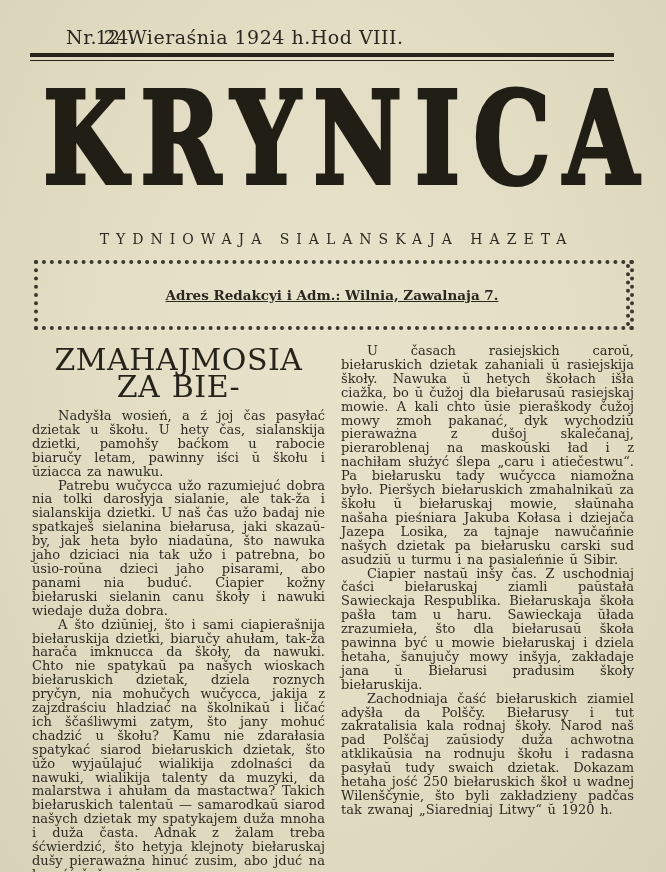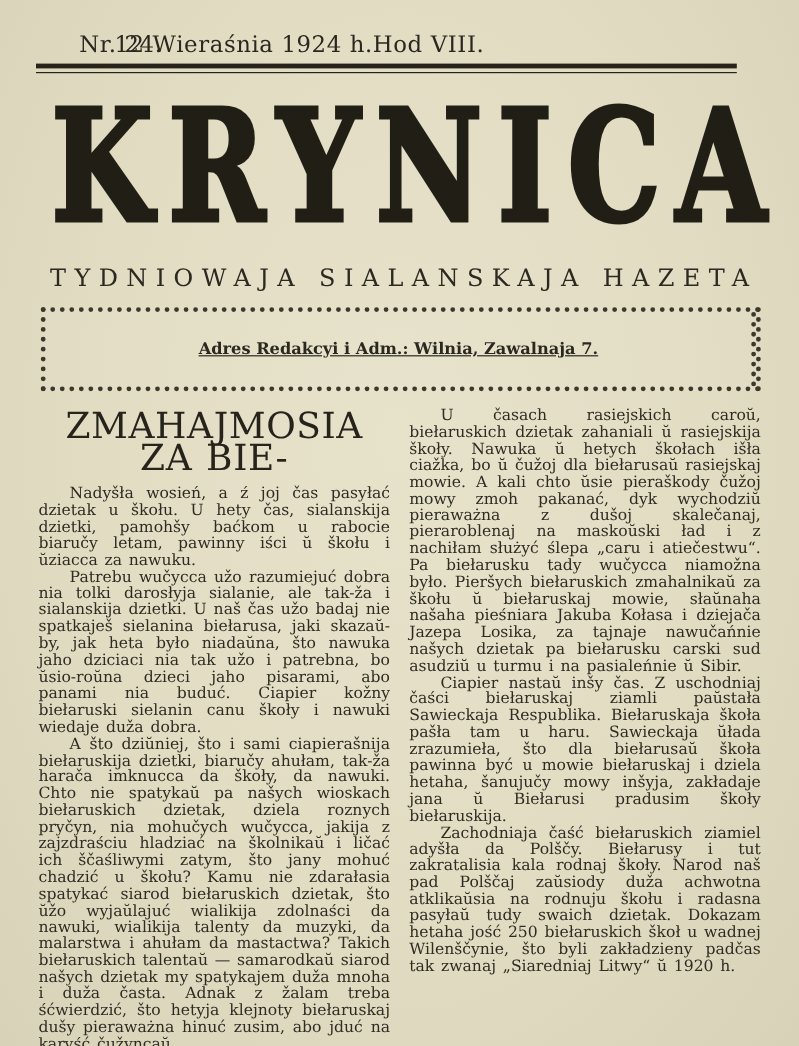--- a/index.html
+++ b/index.html
@@ -30,23 +30,23 @@
     text-align:center;
     font-size:97px;line-height:108px;height:108px;
     font-weight:bold;color:#211e16;
     letter-spacing:13px;padding-left:13px;
     transform:scaleY(1.32);transform-origin:50% 0;
     -webkit-text-stroke:3px #211e16;
     font-family:"DejaVu Serif", serif;
     white-space:nowrap;
   }
   .subtitle{
-    margin-top:44px;
+    margin-top:56px;
     text-align:center;
-    font-size:20px;letter-spacing:7px;padding-left:7px;
+    font-size:14px;letter-spacing:7px;padding-left:7px;
     color:#2c2921;
   }
   
   .info-box{
     margin:13px 2px 0 4px;
     border:4px dotted #3b382d;
     display:flex;height:62px;
     background:rgba(255,255,255,0.04);
   }
   .info-cell{

